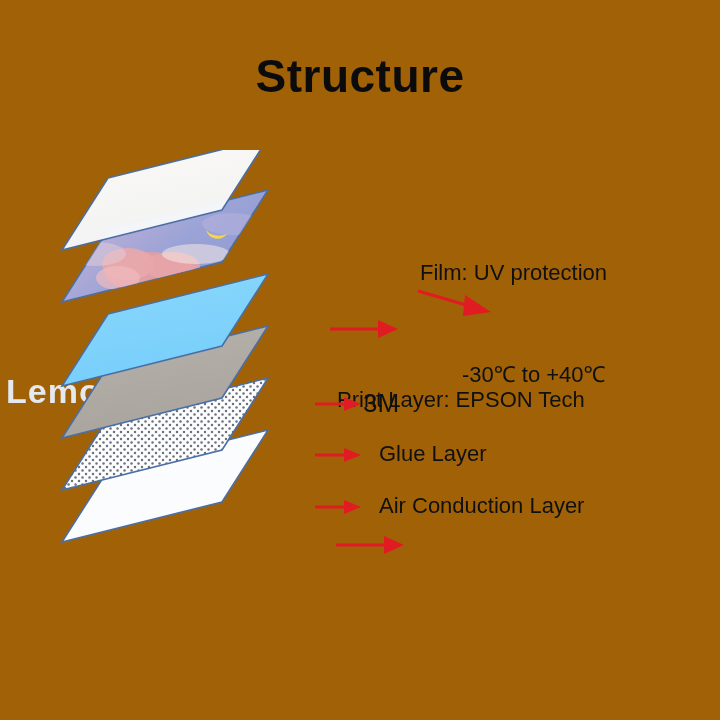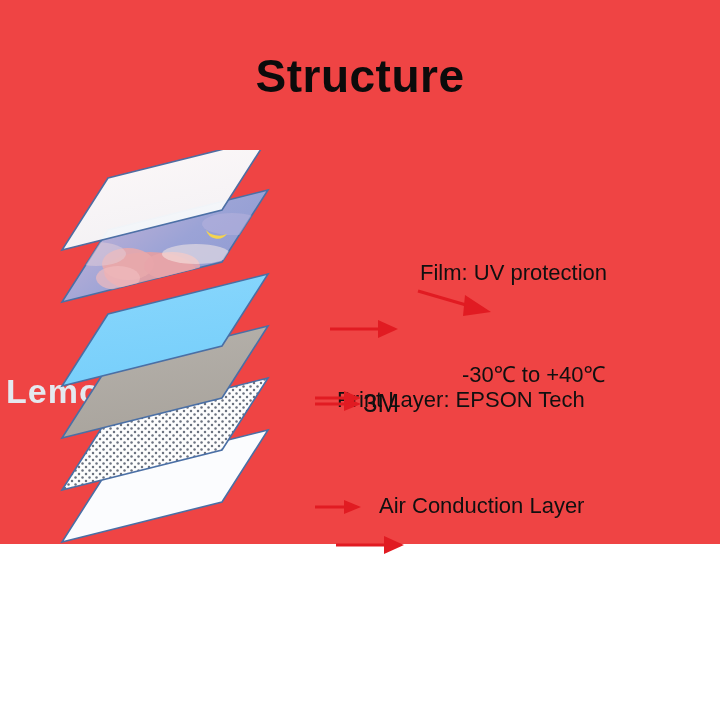--- a/index.html
+++ b/index.html
@@ -11,22 +11,22 @@
     height: 720px;
     background: #ffffff;
     font-family: "Liberation Sans", sans-serif;
     overflow: hidden;
     position: relative;
   }
 
   #page {
     position: relative;
     width: 720px;
-    height: 544px;
-    background: #ef4444;
+    height: 720px;
+    background: #a16207;
   }
 
   
   #title {
     position: absolute;
     left: 0;
     top: 52px;
     width: 720px;
     text-align: center;
     font-size: 46px;
@@ -230,20 +230,23 @@
     <div class="label">
       <span class="line ln1">3M</span>
     </div>
   </div>
 
   <div class="callout" id="callout-glue">
     <svg class="arrow" width="50" height="24" viewBox="0 0 50 24">
       <line x1="2" y1="12" x2="34" y2="12" stroke="#e11b22" stroke-width="3"></line>
       <polygon points="31,5 48,12 31,19" fill="#e11b22"></polygon>
     </svg>
+    <div class="label">
+      <span class="line ln1">Glue Layer</span>
+    </div>
   </div>
 
   <div class="callout" id="callout-air">
     <svg class="arrow" width="50" height="24" viewBox="0 0 50 24">
       <line x1="2" y1="12" x2="34" y2="12" stroke="#e11b22" stroke-width="3"></line>
       <polygon points="31,5 48,12 31,19" fill="#e11b22"></polygon>
     </svg>
     <div class="label">
       <span class="line ln1">Air Conduction Layer</span>
     </div>

